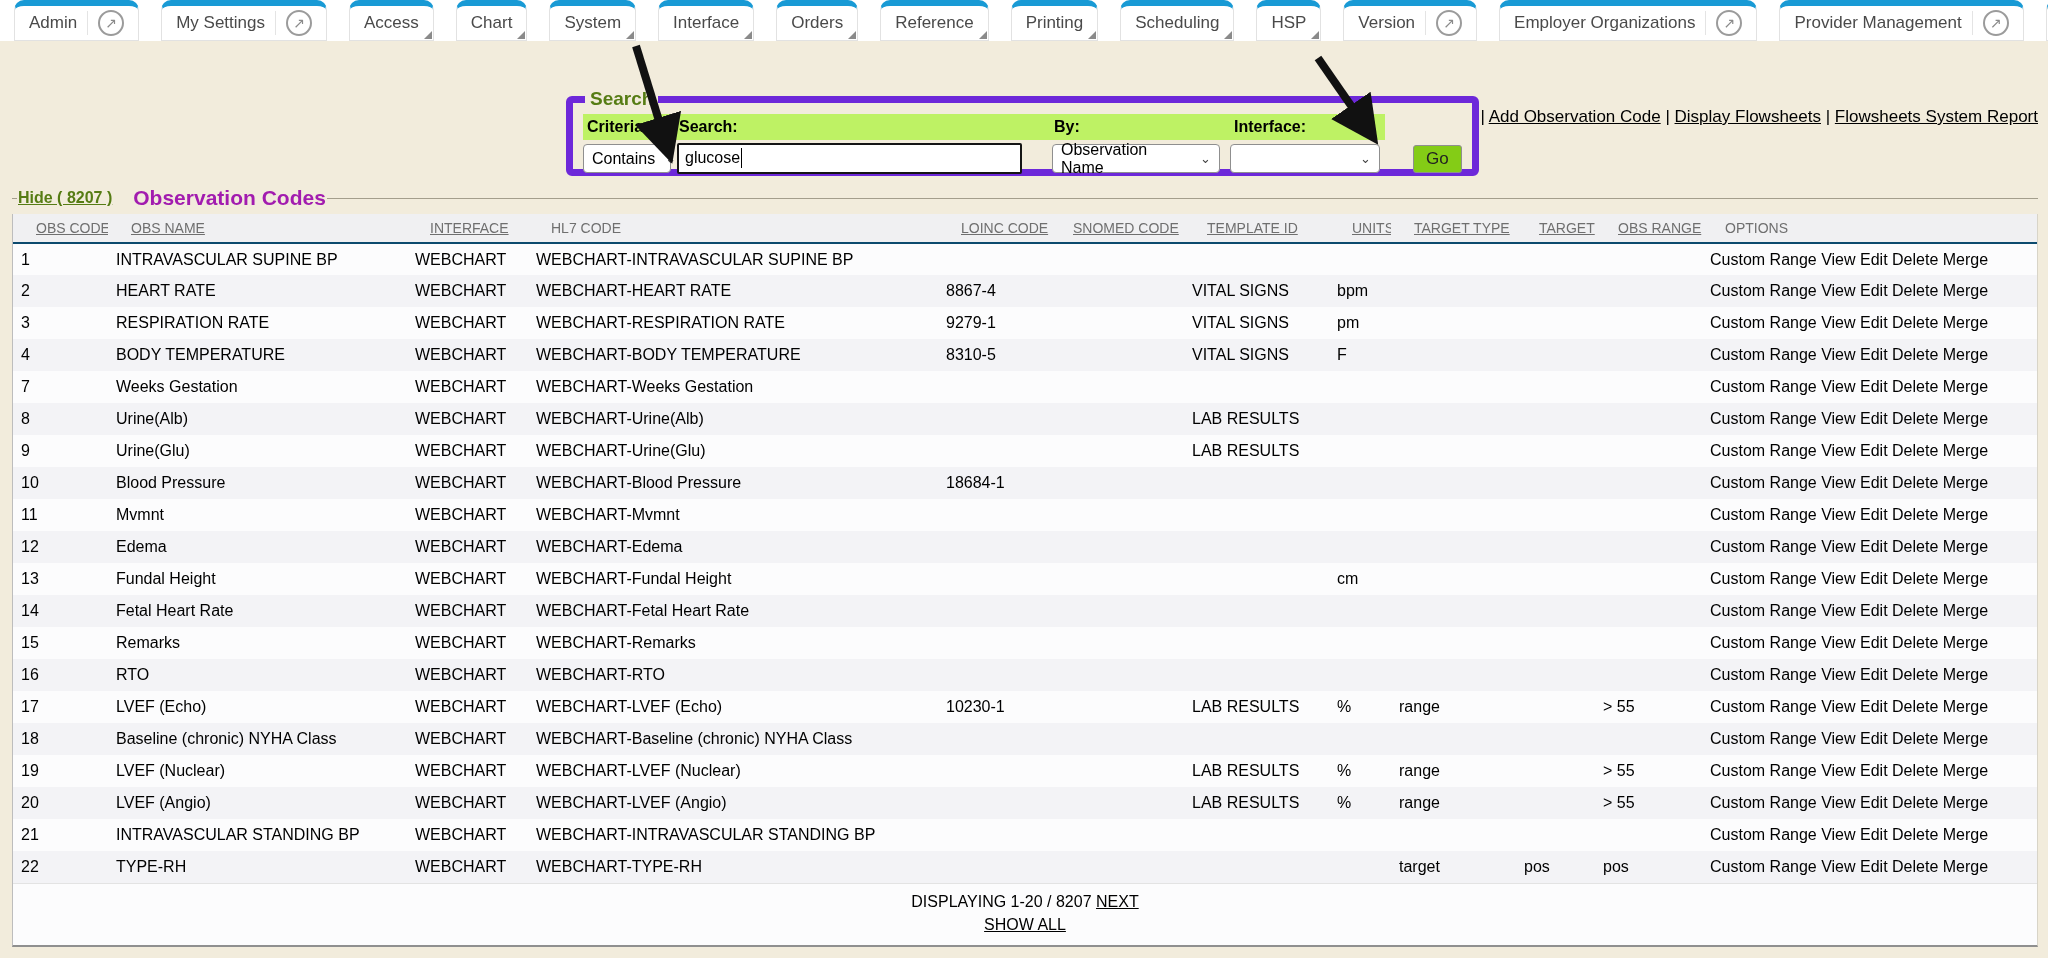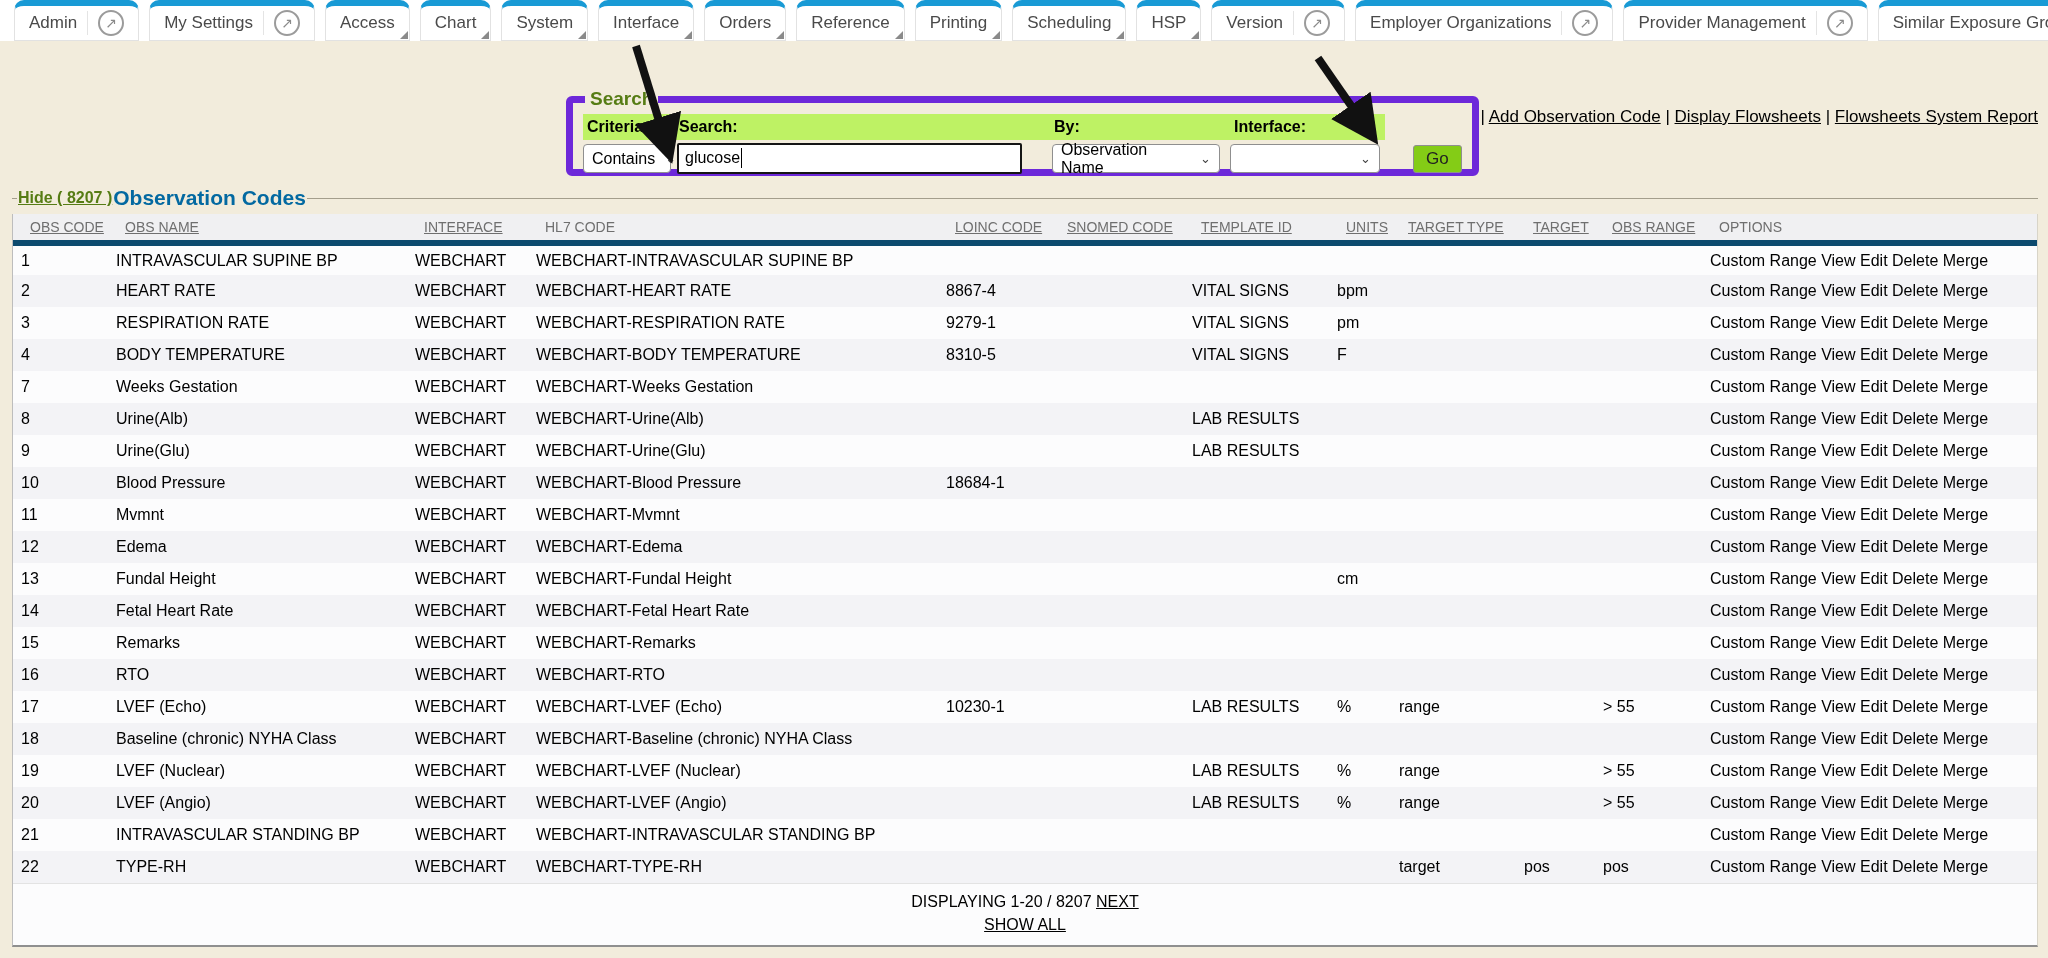--- a/index.html
+++ b/index.html
@@ -9,21 +9,21 @@
     background:#f2ecdc;
     position:relative;
     overflow:hidden;
     color:#000;
   }
 
   
   .tab-bar {
     position:absolute; top:0; left:0; width:2048px; height:41px;
     background:#ffffff;
-    display:flex; align-items:stretch; gap:10px;
+    display:flex; align-items:stretch; gap:22px;
     padding-left:14px;
   }
   .tab {
     position:relative;
     background:#fff;
     border:1px solid #e2e2e2;
     border-top:6px solid #189ad5;
     border-radius:10px 10px 0 0;
     display:flex; align-items:center; gap:10px;
     padding:0 14px;
@@ -96,37 +96,37 @@
     padding:3px 12px; cursor:pointer;
   }
 
   
   .section-heading {
     position:absolute; left:12px; top:186px; width:2026px;
     display:flex; align-items:center; gap:1px; white-space:nowrap;
   }
   .lead-line { width:5px; border-top:1px solid #a49e8c; }
   .hide-link { color:#567c14; font-weight:bold; font-size:16px; text-decoration:underline; cursor:pointer; }
-  .section-title { color:#0369a1; font-weight:bold; font-size:21px; }
+  .section-title { color:#a21caf; font-weight:bold; font-size:21px;margin-left:20px; }
   .trail-line { flex:1; border-top:1px solid #a49e8c; }
 
   
   .table-panel {
     position:absolute; left:12px; top:214px; width:2026px;
     background:#fcfcfd;
     border-left:1px solid #bdbdbd;
     border-right:1px solid #d8d4c8;
     border-bottom:2px solid #8f8f8f;
   }
   table.obs-table { width:100%; border-collapse:collapse; table-layout:fixed; }
   .obs-table thead th {
     background:#f0f0f2; height:29px;
     font-size:14px; font-weight:400; color:#6f6f6f;
-    text-align:left; padding-left:17px; white-space:nowrap; overflow:hidden;
-    border-bottom:6px solid #0c4a6e;
+    text-align:left; padding-left:23px; white-space:nowrap; overflow:hidden;
+    border-bottom:2px solid #0c4a6e;
   }
   .obs-table thead th.col-link { text-decoration:underline; cursor:pointer; }
   .obs-table tbody td {
     height:32px; font-size:16px; color:#000;
     padding-left:8px; white-space:nowrap; overflow:hidden;
   }
   .obs-table tbody tr:nth-child(even) { background:#f3f3f6; }
   .opt-link { cursor:pointer; }
 
   

